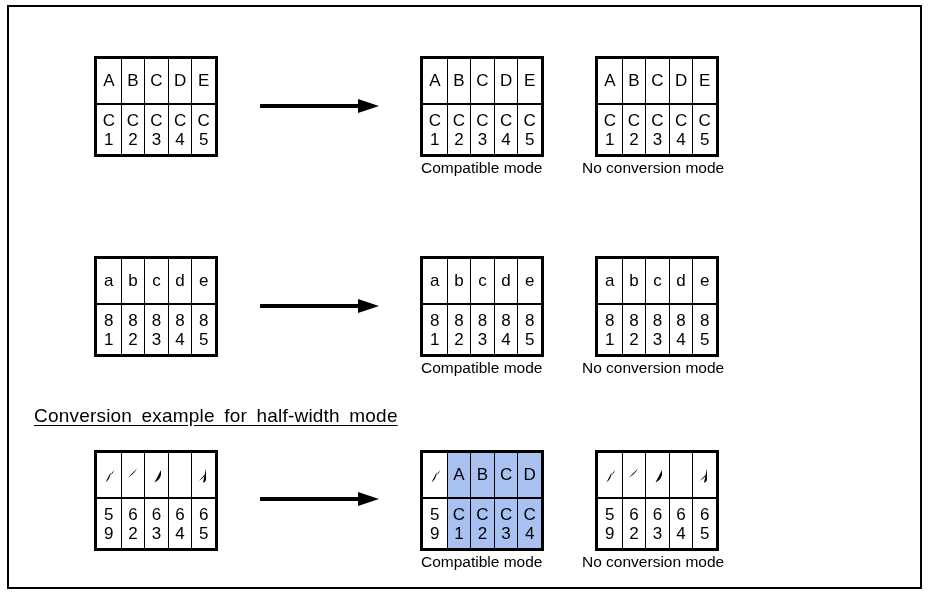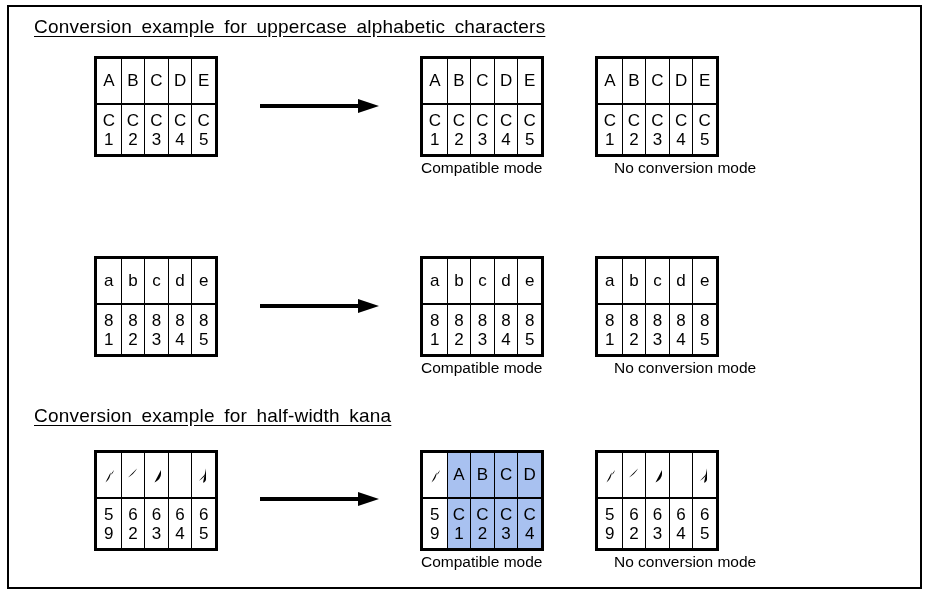--- a/index.html
+++ b/index.html
@@ -38,21 +38,21 @@
 
   .arrow { position:absolute; width:124px; height:18px; }
   .arrow line { stroke:#000; stroke-width:4; }
   .arrow polygon { fill:#000; stroke:none; }
 
   
   .colA { left:94px; } .colB { left:420px; } .colC { left:595px; }
   
   .r-s1 { top:56px; } .r-s2 { top:256px; } .r-s3 { top:450px; }
   .lab-s1 { top:159px; } .lab-s2 { top:359px; } .lab-s3 { top:553px; }
-  .labB { left:421px; } .labC { left:614px; }
+  .labB { left:421px; } .labC { left:582px; }
   .ar-s1 { top:97px; } .ar-s2 { top:297px; } .ar-s3 { top:490px; }
   .arX { left:258px; }
 </style>
 </head>
 <body>
 
 <svg width="0" height="0" style="position:absolute" aria-hidden="true">
   <symbol id="kana-a" viewBox="0 0 14 18">
     <path d="M2 4 H12"></path>
       <path d="M12 4 Q11.5 7.5 8.2 9.2"></path>
@@ -76,21 +76,20 @@
   <symbol id="kana-o" viewBox="0 0 14 18">
     <path d="M1.5 7 H12.5"></path>
       <path d="M9 2.5 V13 Q9 15.8 6 16.8"></path>
       <path d="M8.8 7.5 Q7 12 2 14.8"></path>
   </symbol>
 </svg>
 
 <div class="page">
   <div class="frame"></div>
 
-  <div class="sec-title t1">Conversion example for uppercase alphabetic characters</div>
   <div class="ctable colA r-s1">
       <div class="c r1">A</div>
       <div class="c r1">B</div>
       <div class="c r1">C</div>
       <div class="c r1">D</div>
       <div class="c r1">E</div>
       <div class="c r2">C
 1</div>
       <div class="c r2">C
 2</div>
@@ -193,21 +192,21 @@
 2</div>
       <div class="c r2">8
 3</div>
       <div class="c r2">8
 4</div>
       <div class="c r2">8
 5</div>
     </div>
   <div class="mode-label labC lab-s2">No conversion mode</div>
 
-  <div class="sec-title t3">Conversion example for half-width kana</div>
+  <div class="sec-title t3">Conversion example for half-width mode</div>
   <div class="ctable colA r-s3">
       <div class="c r1" title="ｱ">
         <svg class="kana" viewBox="0 0 14 18">
           <use href="#kana-a" xlink:href="#kana-a"></use>
         </svg>
       </div>
       <div class="c r1" title="ｲ">
         <svg class="kana" viewBox="0 0 14 18">
           <use href="#kana-i" xlink:href="#kana-i"></use>
         </svg>

